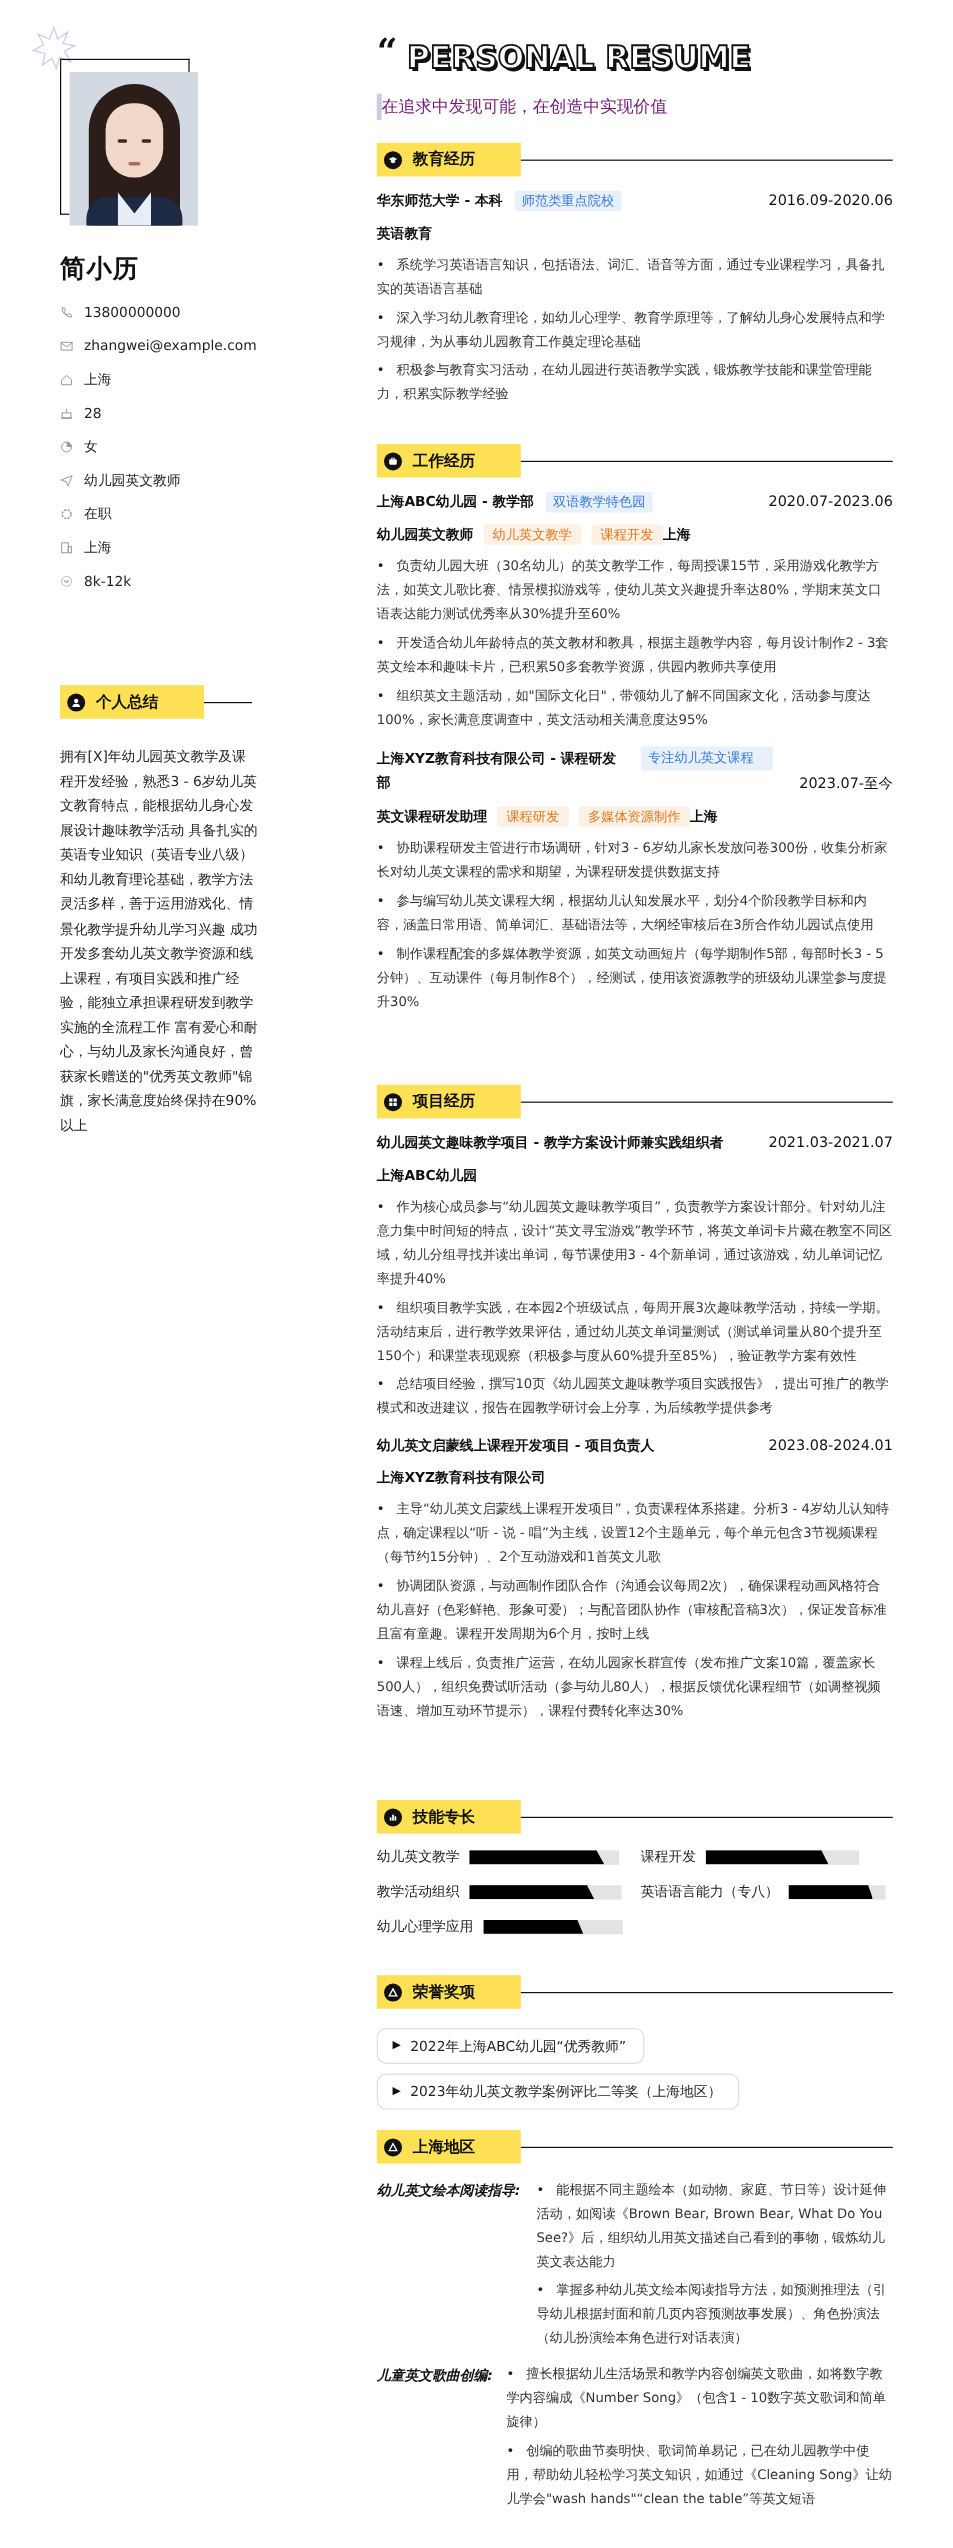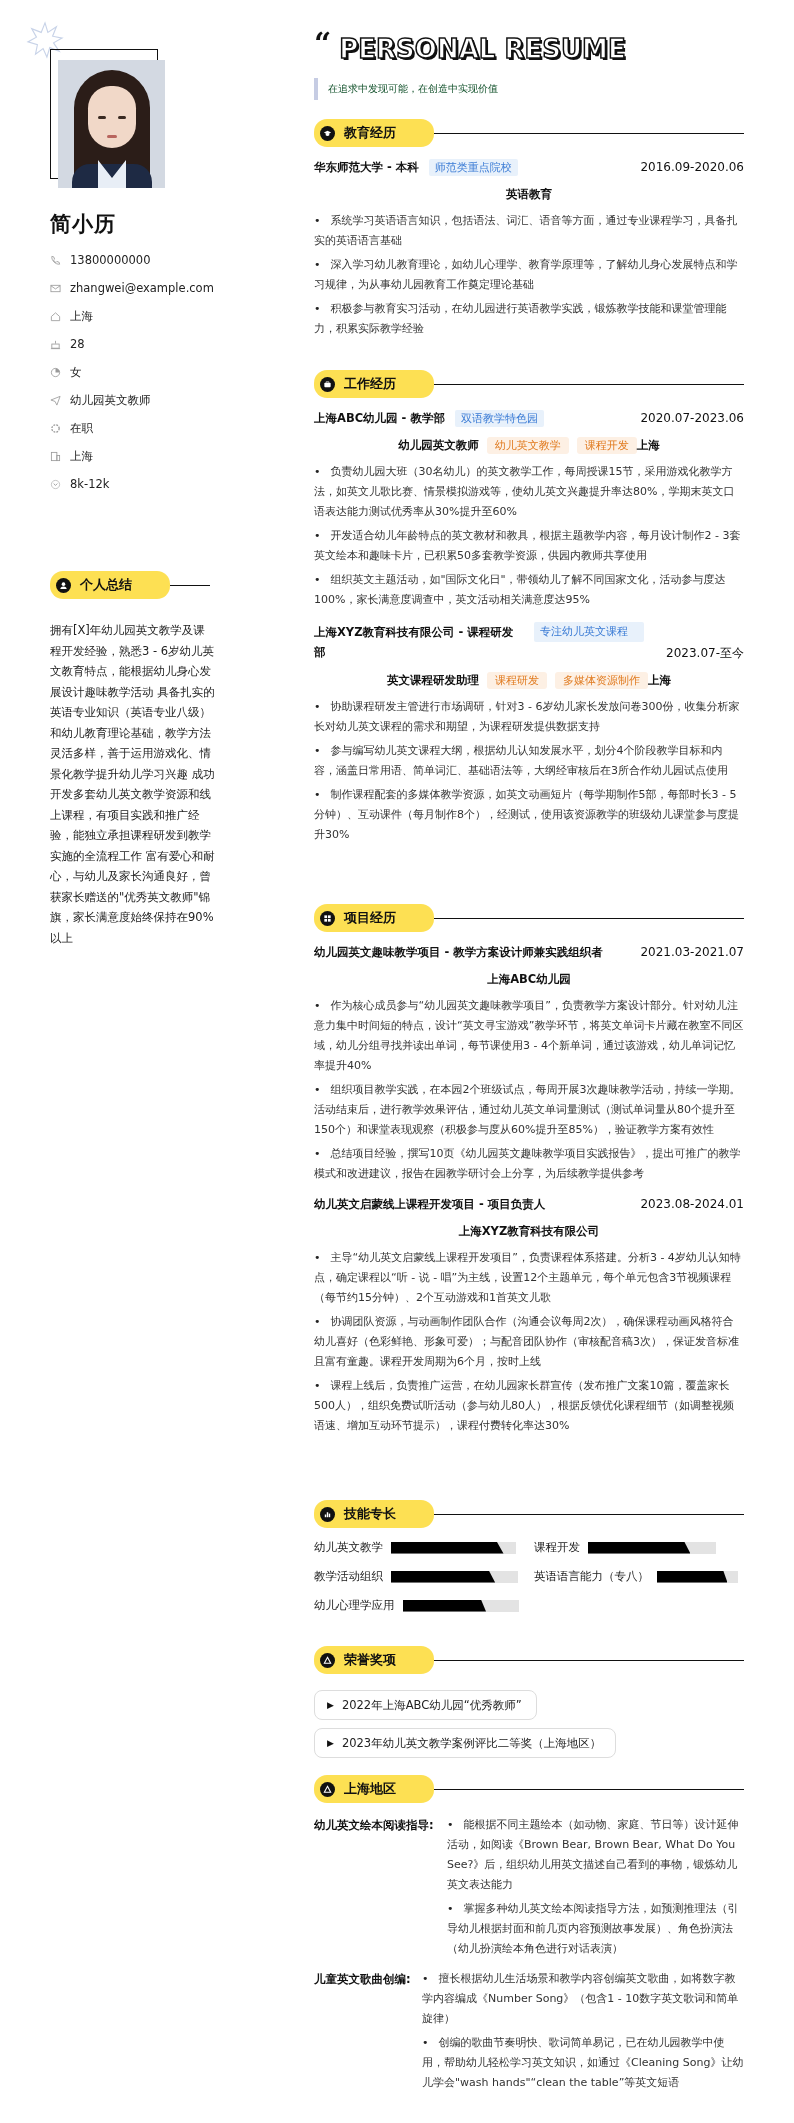--- a/index.html
+++ b/index.html
@@ -54,21 +54,21 @@
   }
   .summary-text {
     position: absolute; left: 50px; top: 620px; width: 165px;
     font-size: 11.5px; line-height: 20.5px; color: #222; word-break: break-all;
   }
 
   
   .sec-head { display: flex; align-items: center; height: 28px; }
   .sec-head .tag {
     display: flex; align-items: center; background: #fde053; height: 28px; width: 120px;
-    padding-left: 6px; font-size: 13px; font-weight: bold; color: #111; border-radius: 13px;
+    padding-left: 6px; font-size: 13px; font-weight: bold; color: #111;
   }
   .sec-head .tag .circ {
     width: 15px; height: 15px; border-radius: 50%; background: #111;
     display: inline-flex; align-items: center; justify-content: center; margin-right: 9px;
   }
   .sec-head .tag .circ svg { width: 9px; height: 9px; }
   .sec-head .line { flex: 1; height: 1px; background: #111; }
   .summary-head .tag { width: 120px; text-align: right; }
   .summary-head .line { width: 40px; flex: none; }
 
@@ -77,58 +77,58 @@
   .title-wrap { position: absolute; left: 0; top: 28px; height: 44px; display: flex; align-items: flex-start; }
   .quote-mark { font-family: "DejaVu Serif", serif; font-size: 30px; font-weight: bold; color: #111; line-height: 28px; margin-right: 8px; margin-top: 2px; }
   .title-text {
     font-family: "DejaVu Sans", sans-serif; font-weight: bold; font-size: 26px;
     color: #fff; letter-spacing: 0px; margin-top: 6px;
     -webkit-text-stroke: 1.5px #111;
     text-shadow: 2px 2px 0 #111;
   }
   .motto {
     position: absolute; left: 0; top: 78px; height: 22px; width: 430px;
-    border-left: 4px solid #c6cce3; padding-left: 10px;
-    font-size: 10px; color: #14532d; line-height: 22px;
+    border-left: 4px solid #c6cce3; 
+    font-size: 14px; color: #701a75; line-height: 22px;
   }
 
   .section { position: absolute; left: 0; width: 430px; }
   .entry-row { display: flex; align-items: flex-end; justify-content: space-between; }
   .entry-left { display: flex; align-items: flex-start; flex-wrap: nowrap; }
   .entry-title { font-size: 11.5px; font-weight: bold; color: #111; line-height: 17px; }
   .entry-date { font-size: 12px; font-weight: normal; color: #111; line-height: 17px; white-space: nowrap; }
   .badge-blue {
     background: #e8f1fb; color: #3a7bd5; font-size: 11px; padding: 0 6px; line-height: 17px;
     margin-left: 10px; border-radius: 2px;
   }
   .badge-orange {
     background: #fdf0e4; color: #e07a1f; font-size: 11px; padding: 0 8px; line-height: 17px;
     margin-left: 8px; border-radius: 3px;
   }
-  .sub-row { display: flex; justify-content: center; align-items: center; margin-top: 10px; }
+  .sub-row { display: flex; justify-content: flex-start; align-items: center; margin-top: 10px; }
   .sub-title { font-size: 11.5px; font-weight: bold; color: #111; line-height: 17px; }
   .bullets { list-style: none; margin-top: 8px; }
   .bullets li {
     font-size: 11px; line-height: 20px; color: #333; margin-bottom: 4px; text-indent: 0;
   }
   .bullets li::before { content: "•"; margin-right: 10px; color: #222; }
 
   .skills { display: grid; grid-template-columns: 220px 210px; row-gap: 14px; margin-top: 12px; }
   .skill { display: flex; align-items: center; font-size: 11.5px; color: #222; }
   .skill .bar { position: relative; height: 12px; background: #e3e3e3; margin-left: 8px; }
   .skill .fill { position: absolute; left: 0; top: 0; height: 12px; background: #000; clip-path: polygon(0 0, 94% 0, 100% 100%, 0 100%); }
 
   .award {
     display: inline-flex; align-items: center; height: 30px; border: 1px solid #ddd; border-radius: 8px;
     padding: 0 14px 0 12px; font-size: 11.5px; color: #222; margin-top: 8px;
   }
   .award .tri { font-size: 9px; margin-right: 8px; color: #111; }
 
   .other-row { display: flex; margin-top: 12px; }
-  .other-label { font-size: 11.5px; font-weight: bold; color: #111; white-space: nowrap; line-height: 20px; }
+  .other-label { font-size: 11.5px; font-weight: bold; color: #111; white-space: nowrap; line-height: 20px; font-style: italic; }
   .other-bullets { list-style: none; }
   .other-bullets li { font-size: 11px; line-height: 20px; color: #333; margin-bottom: 4px; }
   .other-bullets li::before { content: "•"; margin-right: 10px; color: #222; }
 </style>
 </head>
 <body>
 
 <div class="page">
 
   <aside class="sidebar">

